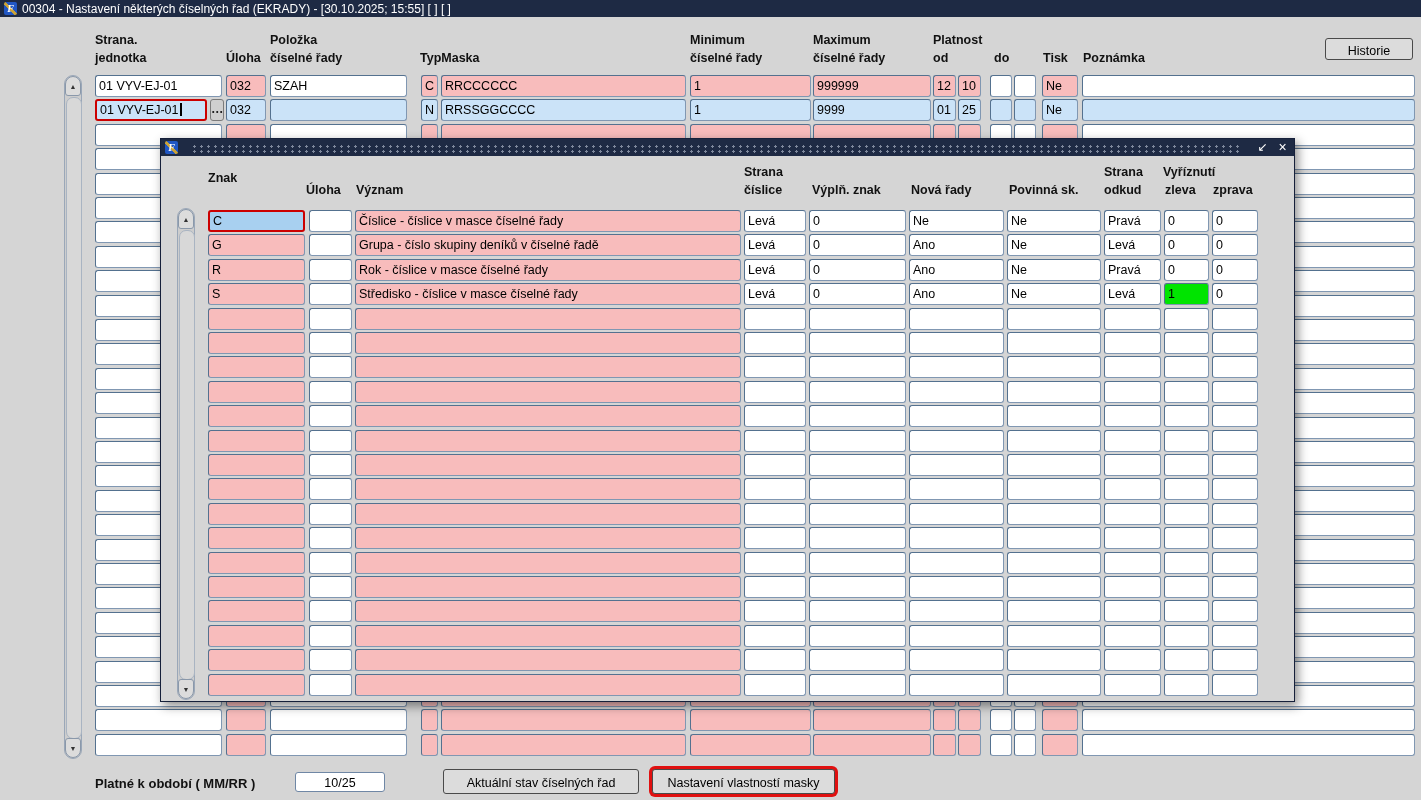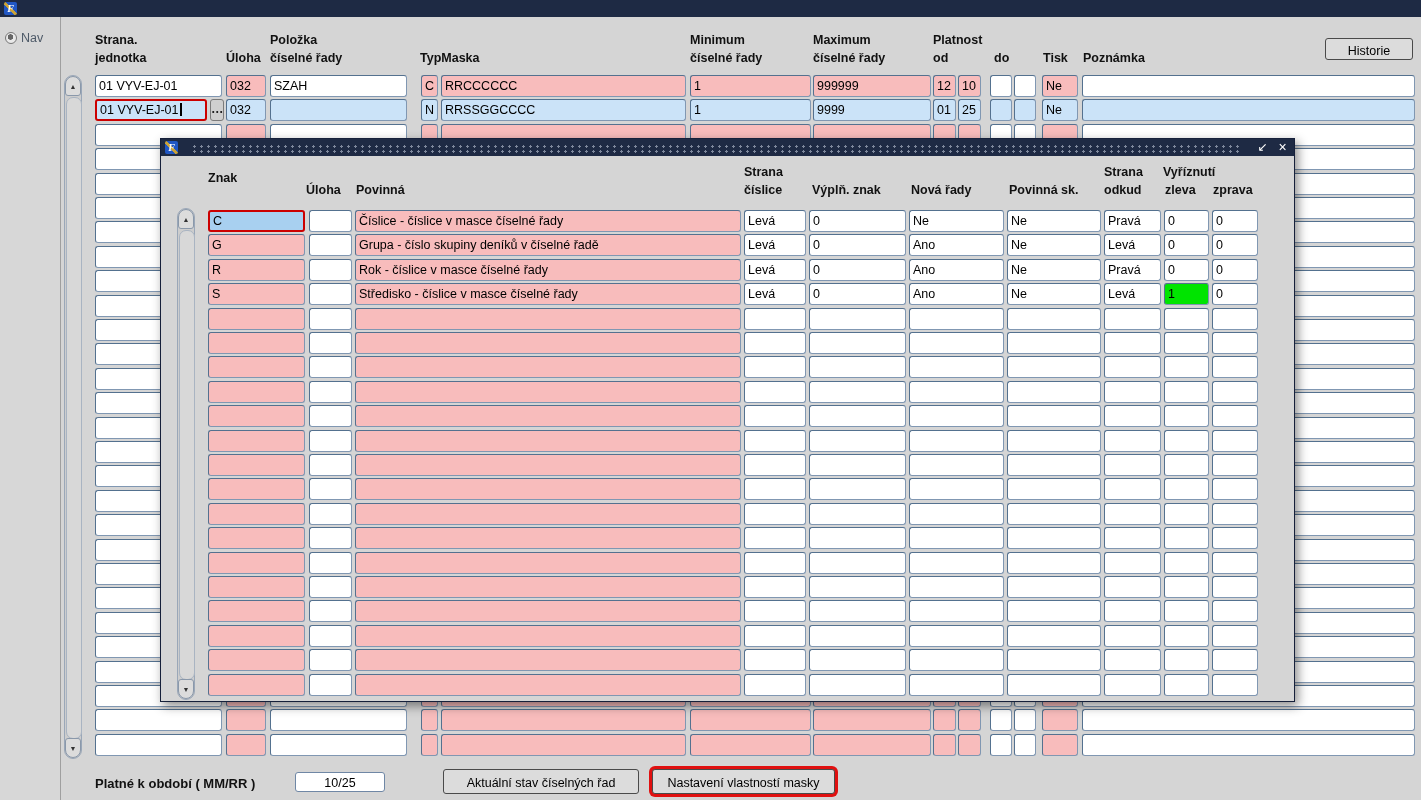--- a/index.html
+++ b/index.html
@@ -34,28 +34,23 @@
   .sb-thumb{position:absolute;left:1px;width:14px;background:#d8d8d8;border:1px solid #a9b4c2;border-radius:7px}
   .modal{position:absolute;left:160px;top:138px;width:1135px;height:564px;background:#d5d5d5;border:1px solid #16203a;box-shadow:3px 4px 10px rgba(0,0,0,.45);box-sizing:border-box}
 </style>
 </head>
 <body>
 
 <div class="page">
 
   <div class="titlebar">
     <span class="appicon">F</span>
+    <span class="tb-title">00304 - Nastavení některých číselných řad (EKRADY) - [30.10.2025; 15:55]  [ ]  [ ]</span>
   </div>
 
-  <div class="sidebar">
-    <div class="navitem">
-      <span class="radio"></span>
-      <span>Nav</span>
-    </div>
-  </div>
 
   <span class="hdr" style="left:95px;top:33px">Strana.</span>
   <span class="hdr" style="left:95px;top:51px">jednotka</span>
   <span class="hdr" style="left:226px;top:51px">Úloha</span>
   <span class="hdr" style="left:270px;top:33px">Položka</span>
   <span class="hdr" style="left:270px;top:51px">číselné řady</span>
   <span class="hdr" style="left:420px;top:51px">TypMaska</span>
   <span class="hdr" style="left:690px;top:33px">Minimum</span>
   <span class="hdr" style="left:690px;top:51px">číselné řady</span>
   <span class="hdr" style="left:813px;top:33px">Maximum</span>
@@ -450,21 +445,21 @@
   <div class="modal">
     <div class="titlebar">
       <span class="appicon">F</span>
       <span class="dots"></span>
       <span class="tb-btn">↙</span>
       <span class="tb-btn" style="font-size:14px">×</span>
     </div>
 
     <span class="hdr" style="left:47px;top:32px">Znak</span>
     <span class="hdr" style="left:145px;top:44px">Úloha</span>
-    <span class="hdr" style="left:195px;top:44px">Povinná</span>
+    <span class="hdr" style="left:195px;top:44px">Význam</span>
     <span class="hdr" style="left:583px;top:26px">Strana</span>
     <span class="hdr" style="left:583px;top:44px">číslice</span>
     <span class="hdr" style="left:651px;top:44px">Výplň. znak</span>
     <span class="hdr" style="left:750px;top:44px">Nová řady</span>
     <span class="hdr" style="left:848px;top:44px">Povinná sk.</span>
     <span class="hdr" style="left:943px;top:26px">Strana</span>
     <span class="hdr" style="left:943px;top:44px">odkud</span>
     <span class="hdr" style="left:1002px;top:26px">Vyříznutí</span>
     <span class="hdr" style="left:1004px;top:44px">zleva</span>
     <span class="hdr" style="left:1052px;top:44px">zprava</span>

